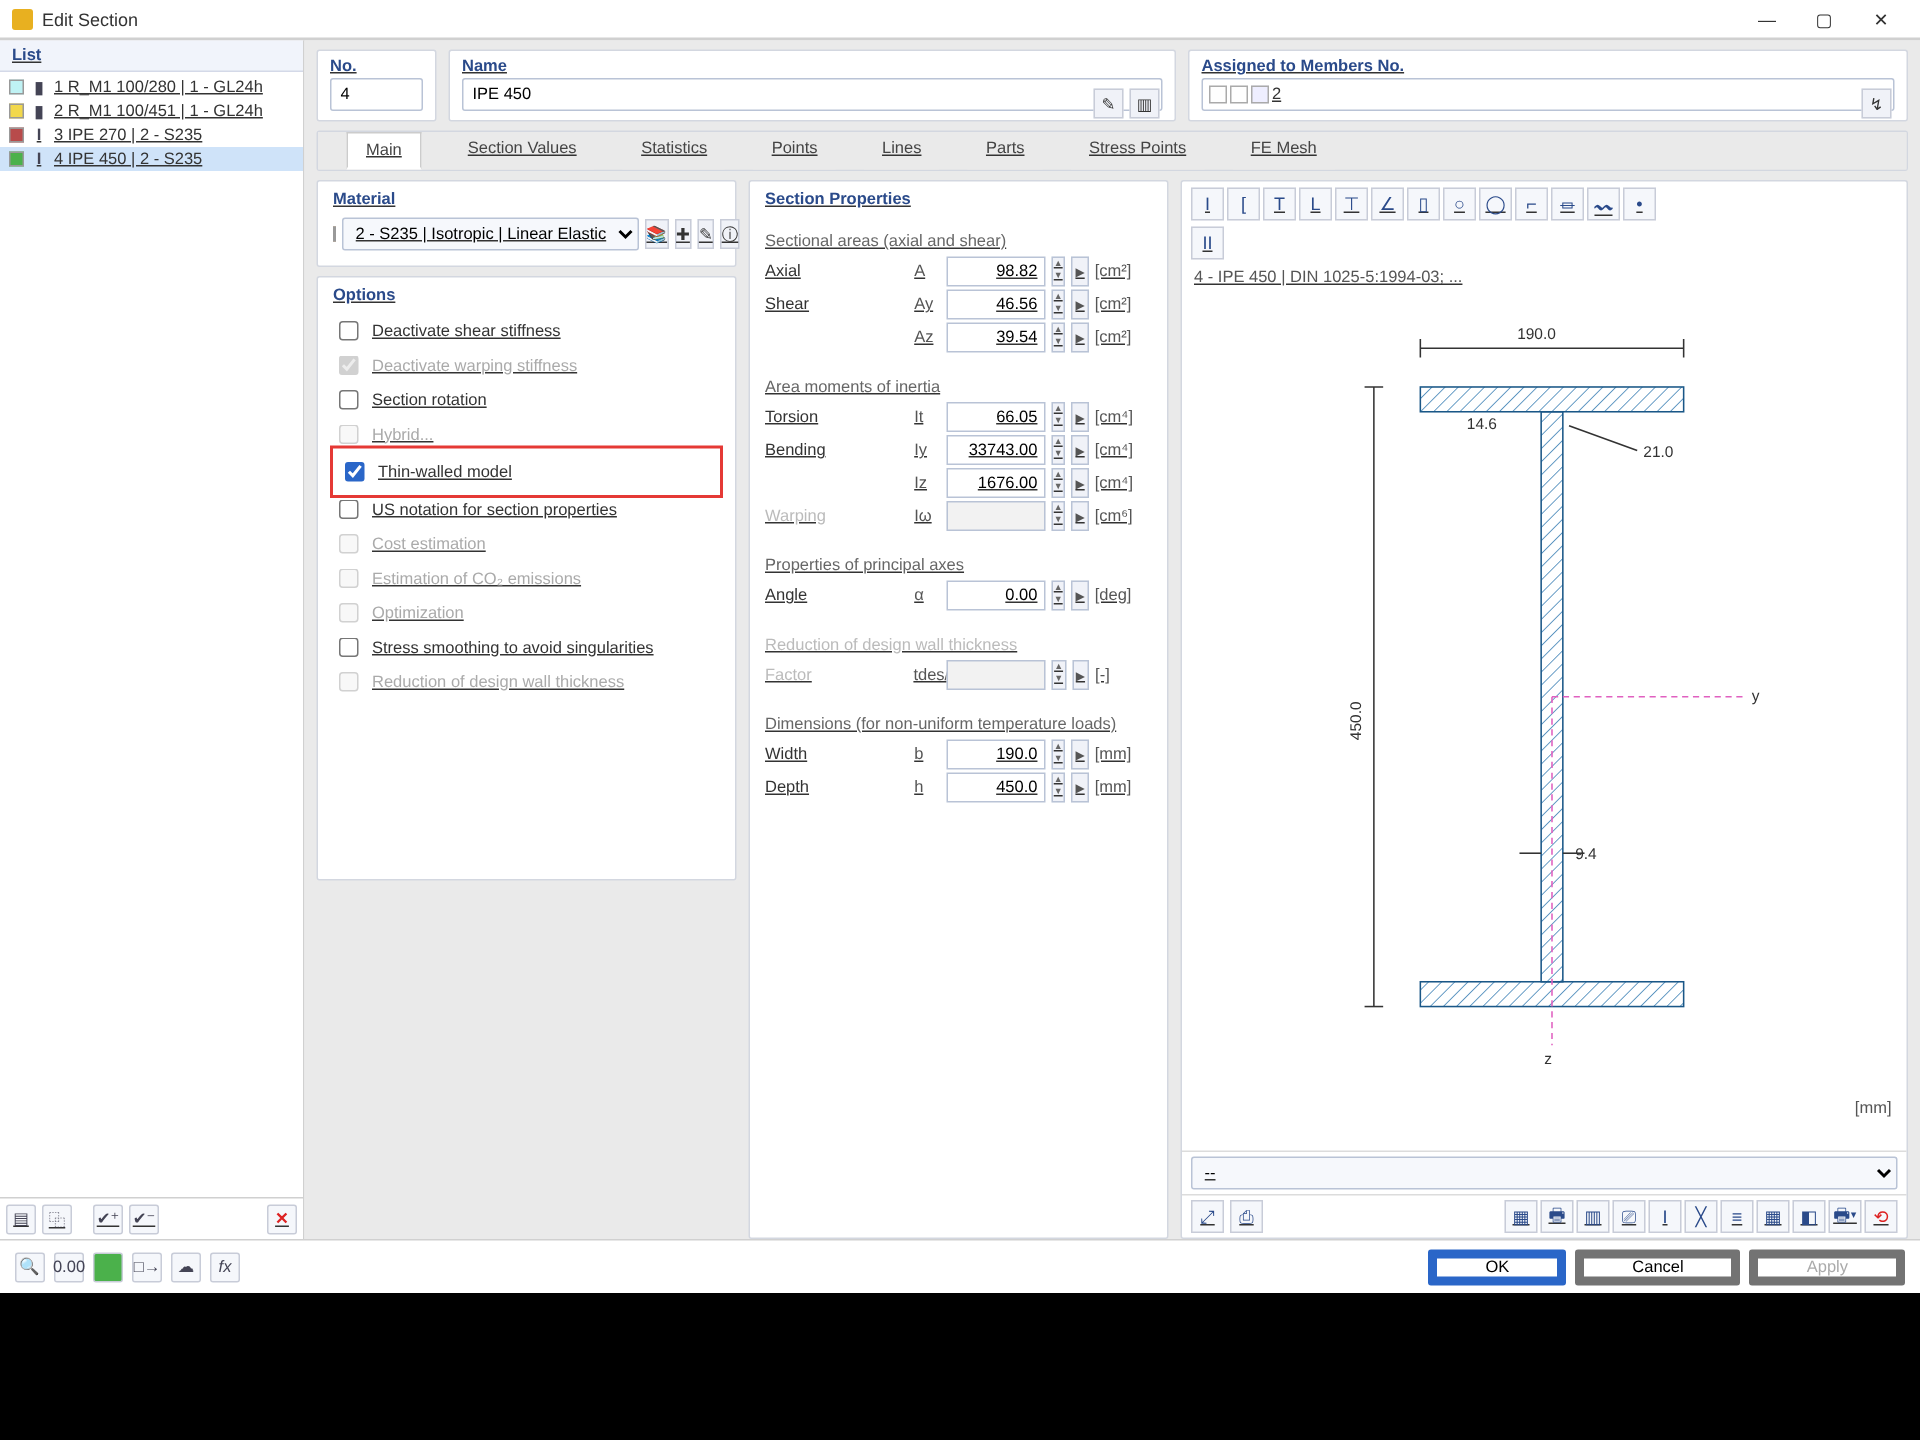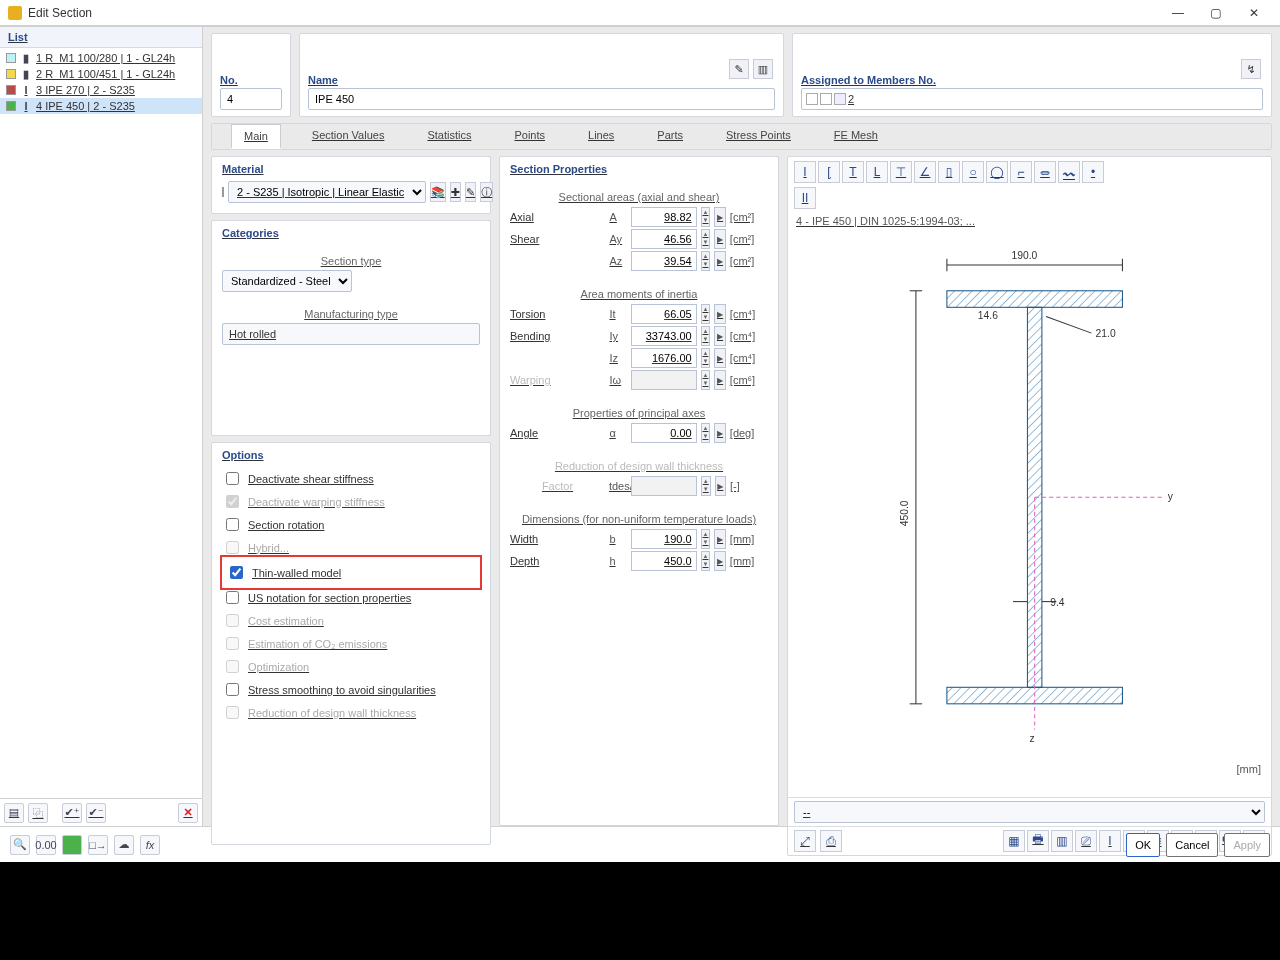--- a/index.html
+++ b/index.html
@@ -16,41 +16,41 @@
 .list-row { display:flex; align-items:center; padding:2px 6px; gap:4px; cursor:pointer;}
 .list-row.selected { background:#cfe3f9;}
 .sw { width:10px; height:10px; border:1px solid #999; display:inline-block;}
 .sic { width:12px; height:12px; display:inline-flex; align-items:center; justify-content:center; color:#445; font-weight:bold;}
 .left-tools { height:28px; border-top:1px solid #d0d0d0; display:flex; align-items:center; padding:0 4px; gap:4px;}
 .tbtn { width:20px; height:20px; border:1px solid #c8ccd8; background:#f5f7fb; display:flex; align-items:center; justify-content:center; cursor:pointer; font-size:11px; color:#445; border-radius:2px;}
 .tbtn.red { color:#d22; font-weight:bold;}
 .panel-right { flex:1; background:#eaeaea; padding:6px 8px 0 8px; display:flex; flex-direction:column; gap:6px;}
 .toprow { display:flex; gap:8px;}
 .box { background:#fff; border:1px solid #d3d7e0; border-radius:2px;}
-.box .lbl { color:#2a4a8a; font-weight:bold; padding:4px 8px 2px; font-size:11px;margin-top:36px;}
+.box .lbl { color:#2a4a8a; font-weight:bold; padding:4px 8px 2px; font-size:11px;}
 .box .inp { padding:0 8px 6px;}
 input[type=text].field, .field-ro { width:100%; height:22px; border:1px solid #b9c3d6; border-radius:2px; padding:0 6px; background:#fff; }
 .field-ro { display:flex; align-items:center;}
 .nobox { width:80px;}
 .namebox { flex:1; position:relative;}
 .namebox .icons { position:absolute; right:10px; top:25px; display:flex; gap:4px;}
 .smicon { width:20px; height:20px; border:1px solid #c8ccd8; background:#f0f2f8; display:flex; align-items:center; justify-content:center; cursor:pointer; font-size:11px;}
 .assignbox { width:480px; position:relative;}
 .assignbox .icons { position:absolute; right:10px; top:25px;}
 .assign-chips { display:flex; align-items:center; height:22px; border:1px solid #b9c3d6; border-radius:2px; padding:0 4px; gap:2px;}
 .chip { width:12px; height:12px; border:1px solid #aaa; background:#fefefe;}
 .tabs { display:flex; background:#eaeaea; gap:0;}
 .tab { padding:5px 12px; background:#eaeaea; cursor:pointer; color:#444; border-bottom:2px solid transparent;margin-left:19px;}
 .tab.active { background:#fff; border-top:1px solid #ccc; border-left:1px solid #ccc; border-right:1px solid #ccc;}
 .contentrow { display:flex; gap:8px; flex:1; min-height:0;}
 .col { display:flex; flex-direction:column; gap:6px; }
 .col1 { width:280px;} .col2 { width:280px;} .col3 { flex:1;}
 .section { background:#fff; border:1px solid #d3d7e0; border-radius:2px; padding:6px 10px 10px;}
 .sec-title { color:#2a4a8a; font-weight:bold; margin-bottom:6px;}
-.subhead { color:#666; margin:16px 0 3px;text-align:center;}
+.subhead { color:#666; margin:16px 0 3px;}
 .dd { display:flex; align-items:center; gap:4px;}
 select { height:22px; border:1px solid #b9c3d6; border-radius:2px; background:#f6f8fc; flex:1; padding:0 4px;}
 .options .chk { display:flex; align-items:center; gap:6px; padding:2px 0;}
 .chk input { width:13px; height:13px; accent-color:#2a66c8;}
 .chk.disabled { color:#aaa;}
 .proprow { display:flex; align-items:center; gap:4px; padding:1px 0;}
 .proprow .plab { width:100px;}
 .proprow .sym { width:18px; color:#555;}
 .proprow .val { width:66px; height:20px; border:1px solid #b9c3d6; text-align:right; padding:0 4px; background:#fff;}
 .proprow .val.dis { background:#f2f2f2; color:#aaa;}
@@ -63,21 +63,21 @@
 .pt { width:22px; height:22px; border:1px solid #c8ccd8; background:#f5f7fb; display:flex; align-items:center; justify-content:center; font-size:12px; color:#2a4a8a; cursor:pointer;}
 .ptitle { padding:2px 8px; color:#555;}
 .canvas { flex:1; position:relative; margin:4px;}
 .mm-lab { position:absolute; right:6px; bottom:18px; color:#555;}
 .pv-bottom { border-top:1px solid #dcdcdc; padding:3px 6px; display:flex; align-items:center; gap:4px;}
 .pv-bottom select { flex:1;}
 .pv-bottom .tools { display:flex; gap:2px;}
 .bottomrow { display:flex; gap:8px;}
 .foot { height:36px; border-top:1px solid #d0d0d0; display:flex; align-items:center; padding:0 10px; gap:6px; background:#fff;}
 .foot .spacer { flex:1;}
-.btn { height:24px; padding:0 8px; border:1px solid #737373; background:#fff; border-radius:2px; cursor:pointer;}
+.btn { height:24px; padding:0 32px; border:6px solid #737373; background:#fff; border-radius:2px; cursor:pointer;}
 .btn.primary { border-color:#2a66c8;}
 .btn.disabled { color:#aaa;}
 .black { height:100px; background:#000;}
 svg text { font-size:10px; fill:#333;}
 </style>
 </head>
 <body>
 
 <div class="titlebar">
   <span class="icon"></span>
@@ -176,28 +176,20 @@
           <div class="sec-title">Material</div>
           <div class="dd">
             <span class="sw" id="mat-sw" style="background: rgb(138, 107, 74);"></span>
             <select><option id="mat-opt">2 - S235 | Isotropic | Linear Elastic</option></select>
             <div class="smicon">📚</div>
             <div class="smicon">✚</div>
             <div class="smicon">✎</div>
             <div class="smicon">ⓘ</div>
           </div>
         </div>
-        <div class="section">
-          <div class="sec-title">Categories</div>
-          <div class="subhead">Section type</div>
-          <select><option id="type-opt">Standardized - Steel</option></select>
-          <div class="subhead">Manufacturing type</div>
-          <div class="field-ro" style="background:#f6f8fc">Hot rolled</div>
-          <div style="height:80px"></div>
-        </div>
         <div class="section options">
           <div class="sec-title">Options</div>
           <div id="opts">
               <div class="chk">
                 <input type="checkbox" style="">
                 <span>Deactivate shear stiffness</span>
               </div>
               <div class="chk disabled">
                 <input type="checkbox" disabled="" checked="" style="">
                 <span>Deactivate warping stiffness</span>
@@ -311,21 +303,21 @@
               <div class="proprow">
                 <span class="plab">Angle</span>
                 <span class="sym">α</span>
                 <input class="val" value="0.00" style="">
                 <span class="spin">▲<br>▼</span>
                 <span class="go">▶</span>
                 <span class="unit">[deg]</span>
               </div>
               <div class="subhead" style="color: rgb(187, 187, 187);">Reduction of design wall thickness</div>
               <div class="proprow">
-                <span class="plab" style="color: rgb(187, 187, 187); text-align: center;">Factor</span>
+                <span class="plab" style="color: rgb(187, 187, 187);">Factor</span>
                 <span class="sym">tdes/t</span>
                 <input class="val dis" style="">
                 <span class="spin">▲<br>▼</span>
                 <span class="go">▶</span>
                 <span class="unit">[-]</span>
               </div>
               <div class="subhead">Dimensions (for non-uniform temperature loads)</div>
               <div class="proprow">
                 <span class="plab">Width</span>
                 <span class="sym">b</span>

